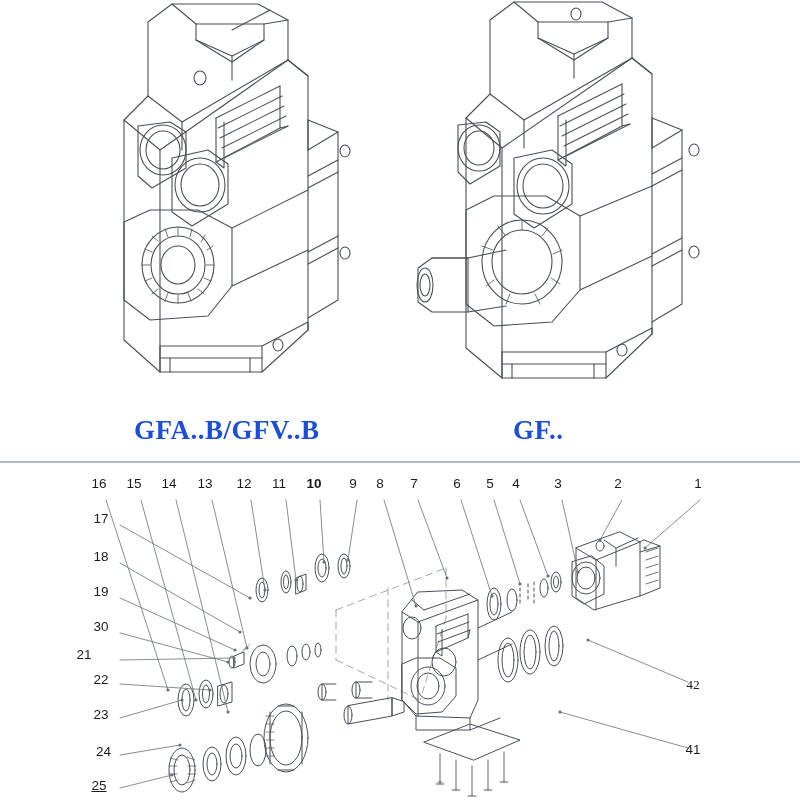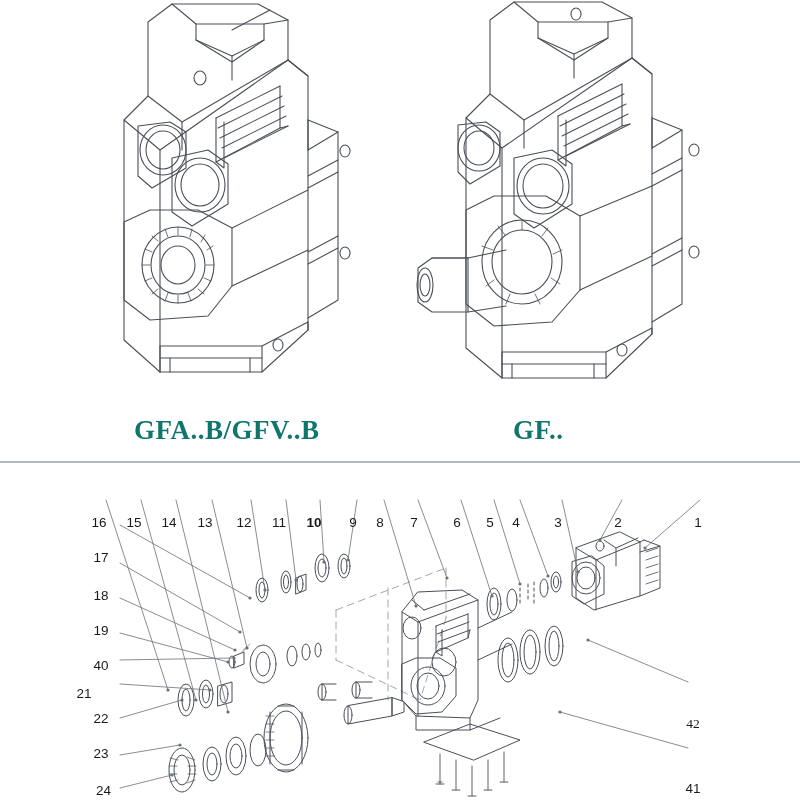--- a/index.html
+++ b/index.html
@@ -25,34 +25,33 @@
     top: 0;
     width: 800px;
     height: 800px;
   }
   .caption {
     position: absolute;
     font-family: "Liberation Serif", serif;
     font-weight: bold;
     font-size: 27px;
     letter-spacing: 0.5px;
-    color: #0f766e;
+    color: #1d4ed8;
     white-space: nowrap;
   }
   #caption-left  { left: 134px; top: 415px; }
   #caption-right { left: 513px; top: 415px; }
 
   .callout {
     position: absolute;
     font-family: "Liberation Sans", sans-serif;
     font-size: 13.5px;
     color: #1a1a1a;
     white-space: nowrap;
     text-align: center;
-    margin-top: 39px;
   }
 </style>
 </head>
 <body>
 
 <div id="page">
 
   <svg class="svg-layer" viewBox="0 0 800 800">
     <g fill="none" stroke="#4a4f58" stroke-width="1.1" stroke-linejoin="round" stroke-linecap="round">
 
@@ -442,21 +441,21 @@
       <div class="callout" style="left: 404px; top: 476px; width: 20px;">7</div>
       <div class="callout" style="left: 447px; top: 476px; width: 20px;">6</div>
       <div class="callout" style="left: 480px; top: 476px; width: 20px;">5</div>
       <div class="callout" style="left: 506px; top: 476px; width: 20px;">4</div>
       <div class="callout" style="left: 548px; top: 476px; width: 20px;">3</div>
       <div class="callout" style="left: 608px; top: 476px; width: 20px;">2</div>
       <div class="callout" style="left: 688px; top: 476px; width: 20px;">1</div>
       <div class="callout" style="left: 91px; top: 511px; width: 20px;">17</div>
       <div class="callout" style="left: 91px; top: 549px; width: 20px;">18</div>
       <div class="callout" style="left: 91px; top: 584px; width: 20px;">19</div>
-      <div class="callout" style="left: 91px; top: 619px; width: 20px;">40</div>
+      <div class="callout" style="left: 91px; top: 619px; width: 20px;">30</div>
       <div class="callout" style="left: 74px; top: 647px; width: 20px;">21</div>
       <div class="callout" style="left: 91px; top: 672px; width: 20px;">22</div>
       <div class="callout" style="left: 91px; top: 707px; width: 20px;">23</div>
       <div class="callout" style="left: 91px; top: 744px; width: 20px; text-align: right;">24</div>
       <div class="callout" style="left: 89px; top: 778px; width: 20px; text-decoration: underline;">25</div>
       <div class="callout" style="left: 683px; top: 677px; width: 20px; font-family: Liberation Serif, serif;">42</div>
       <div class="callout" style="left: 683px; top: 742px; width: 20px;">41</div>
     </div>
 
 </div>

